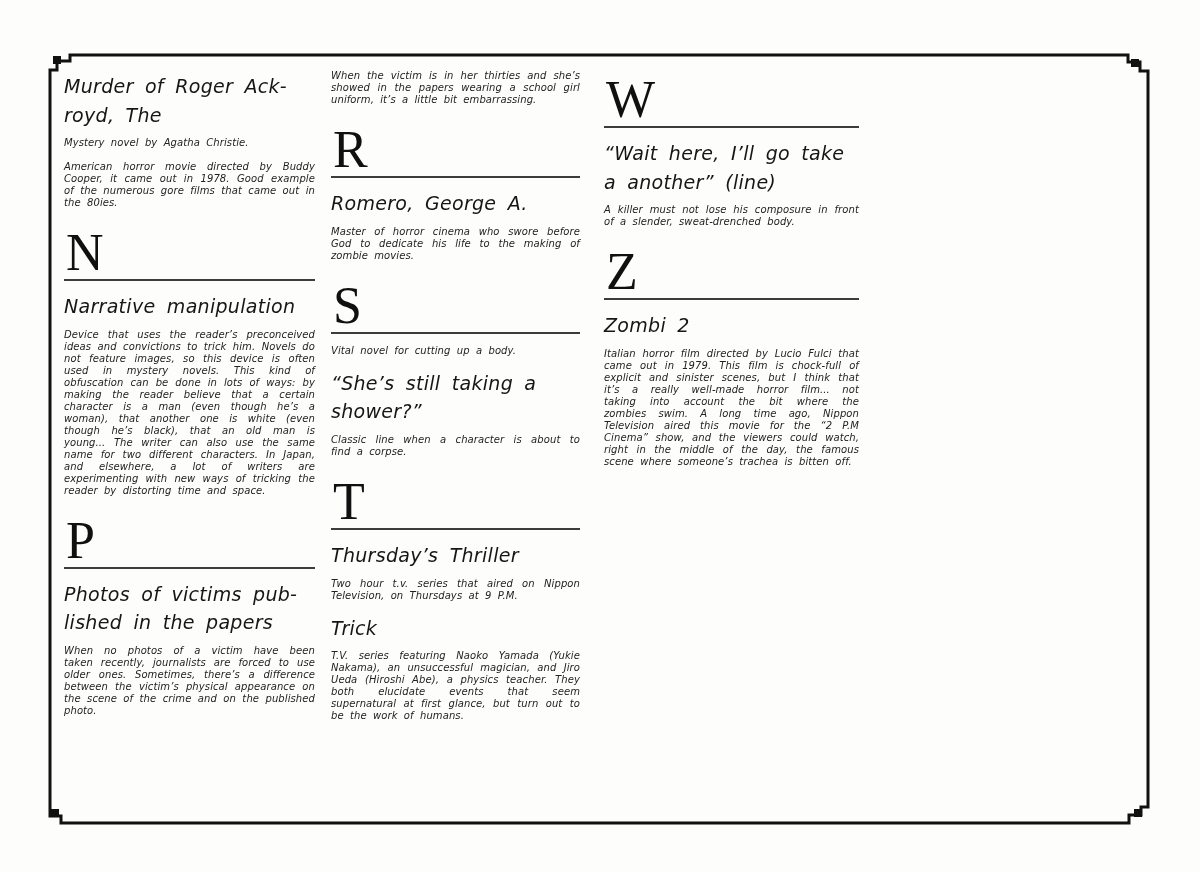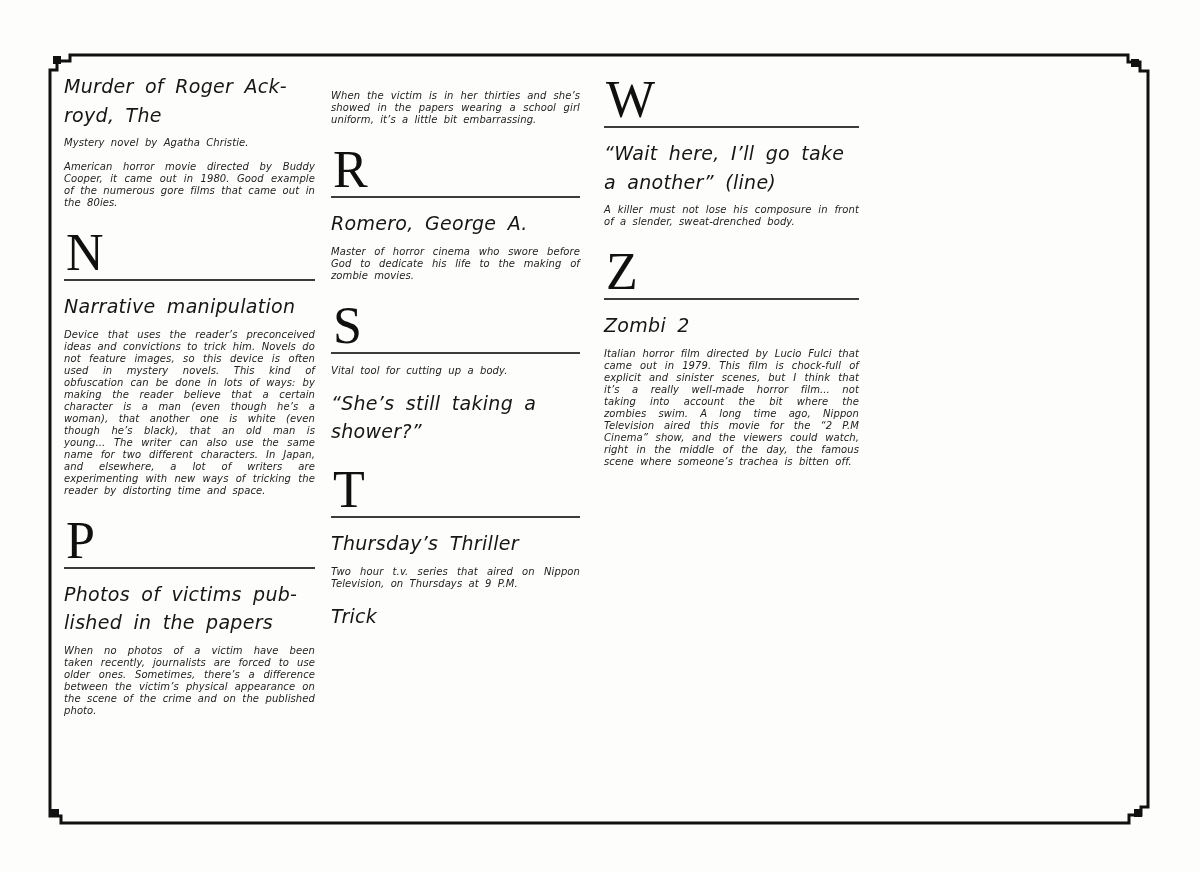--- a/index.html
+++ b/index.html
@@ -6,21 +6,21 @@
   #page{
     position:relative;
     width:1200px;height:872px;
     background:#fdfdfb;
     overflow:hidden;
     color:#1a1a1a;
   }
   #frame-svg{position:absolute;left:0;top:0;}
   .col{position:absolute;top:70px;}
   #col1{left:64px;width:251px;}
-  #col2{left:331px;width:249px;margin-top:20px;}
+  #col2{left:331px;width:249px;}
   #col3{left:604px;width:255px;top:74px;}
 
   .letter{
     font-family:"Liberation Serif","DejaVu Serif",serif;
     font-size:52px;
     line-height:.85;
     color:#101010;
     padding:8px 0 4px 2px;
     border-bottom:2px solid #3c3c3c;
     margin:14px 0 11px 0;
@@ -73,40 +73,42 @@
     <path d="M 70,55 H 1128 V 62 H 1140 V 71 H 1148 V 807 H 1141 V 815 H 1129 V 823 H 61 V 816 H 50 V 70 H 57 V 61 H 70 Z" fill="none" stroke="#111111" stroke-width="3" stroke-linejoin="miter"></path>
     <rect x="53" y="56" width="8" height="8" fill="#111111"></rect>
     <rect x="1131" y="59" width="8" height="8" fill="#111111"></rect>
     <rect x="51" y="809" width="8" height="8" fill="#111111"></rect>
     <rect x="1134" y="809" width="8" height="8" fill="#111111"></rect>
   </svg>
 
   <div id="col1" class="col">
       <h3 class="term">Murder of Roger Ack-royd, The</h3>
       <p class="def">Mystery novel by Agatha Christie.</p>
-      <p class="def">American horror movie directed by Buddy Cooper, it came out in 1980. Good example of the numerous gore films that came out in the 80ies.</p>
+      <p class="def">American horror movie directed by Buddy Cooper, it came out in 1978. Good example of the numerous gore films that came out in the 80ies.</p>
       <div class="letter">N</div>
       <h3 class="term">Narrative manipulation</h3>
       <p class="def">Device that uses the reader’s preconceived ideas and convictions to trick him. Novels do not feature images, so this device is often used in mystery novels. This kind of obfuscation can be done in lots of ways: by making the reader believe that a certain character is a man (even though he’s a woman), that another one is white (even though he’s black), that an old man is young... The writer can also use the same name for two different characters. In Japan, and elsewhere, a lot of writers are experimenting with new ways of tricking the reader by distorting time and space.</p>
       <div class="letter">P</div>
       <h3 class="term">Photos of victims pub-lished in the papers</h3>
       <p class="def">When no photos of a victim have been taken recently, journalists are forced to use older ones. Sometimes, there’s a difference between the victim’s physical appearance on the scene of the crime and on the published photo.</p>
     </div>
   <div id="col2" class="col">
       <p class="def">When the victim is in her thirties and she’s showed in the papers wearing a school girl uniform, it’s a little bit embarrassing.</p>
       <div class="letter">R</div>
       <h3 class="term">Romero, George A.</h3>
       <p class="def">Master of horror cinema who swore before God to dedicate his life to the making of zombie movies.</p>
       <div class="letter">S</div>
-      <p class="def">Vital tool for cutting up a body.</p>
+      <p class="def">Vital novel for cutting up a body.</p>
       <h3 class="term">“She’s still taking a shower?”</h3>
+      <p class="def">Classic line when a character is about to find a corpse.</p>
       <div class="letter">T</div>
       <h3 class="term">Thursday’s Thriller</h3>
       <p class="def">Two hour t.v. series that aired on Nippon Television, on Thursdays at 9 P.M.</p>
       <h3 class="term">Trick</h3>
+      <p class="def">T.V. series featuring Naoko Yamada (Yukie Nakama), an unsuccessful magician, and Jiro Ueda (Hiroshi Abe), a physics teacher. They both elucidate events that seem supernatural at first glance, but turn out to be the work of humans.</p>
     </div>
   <div id="col3" class="col">
       <div class="letter">W</div>
       <h3 class="term">“Wait here, I’ll go take a another” (line)</h3>
       <p class="def">A killer must not lose his composure in front of a slender, sweat-drenched body.</p>
       <div class="letter">Z</div>
       <h3 class="term">Zombi 2</h3>
       <p class="def">Italian horror film directed by Lucio Fulci that came out in 1979. This film is chock-full of explicit and sinister scenes, but I think that it’s a really well-made horror film... not taking into account the bit where the zombies swim. A long time ago, Nippon Television aired this movie for the “2 P.M Cinema” show, and the viewers could watch, right in the middle of the day, the famous scene where someone’s trachea is bitten off.</p>
     </div>
 

